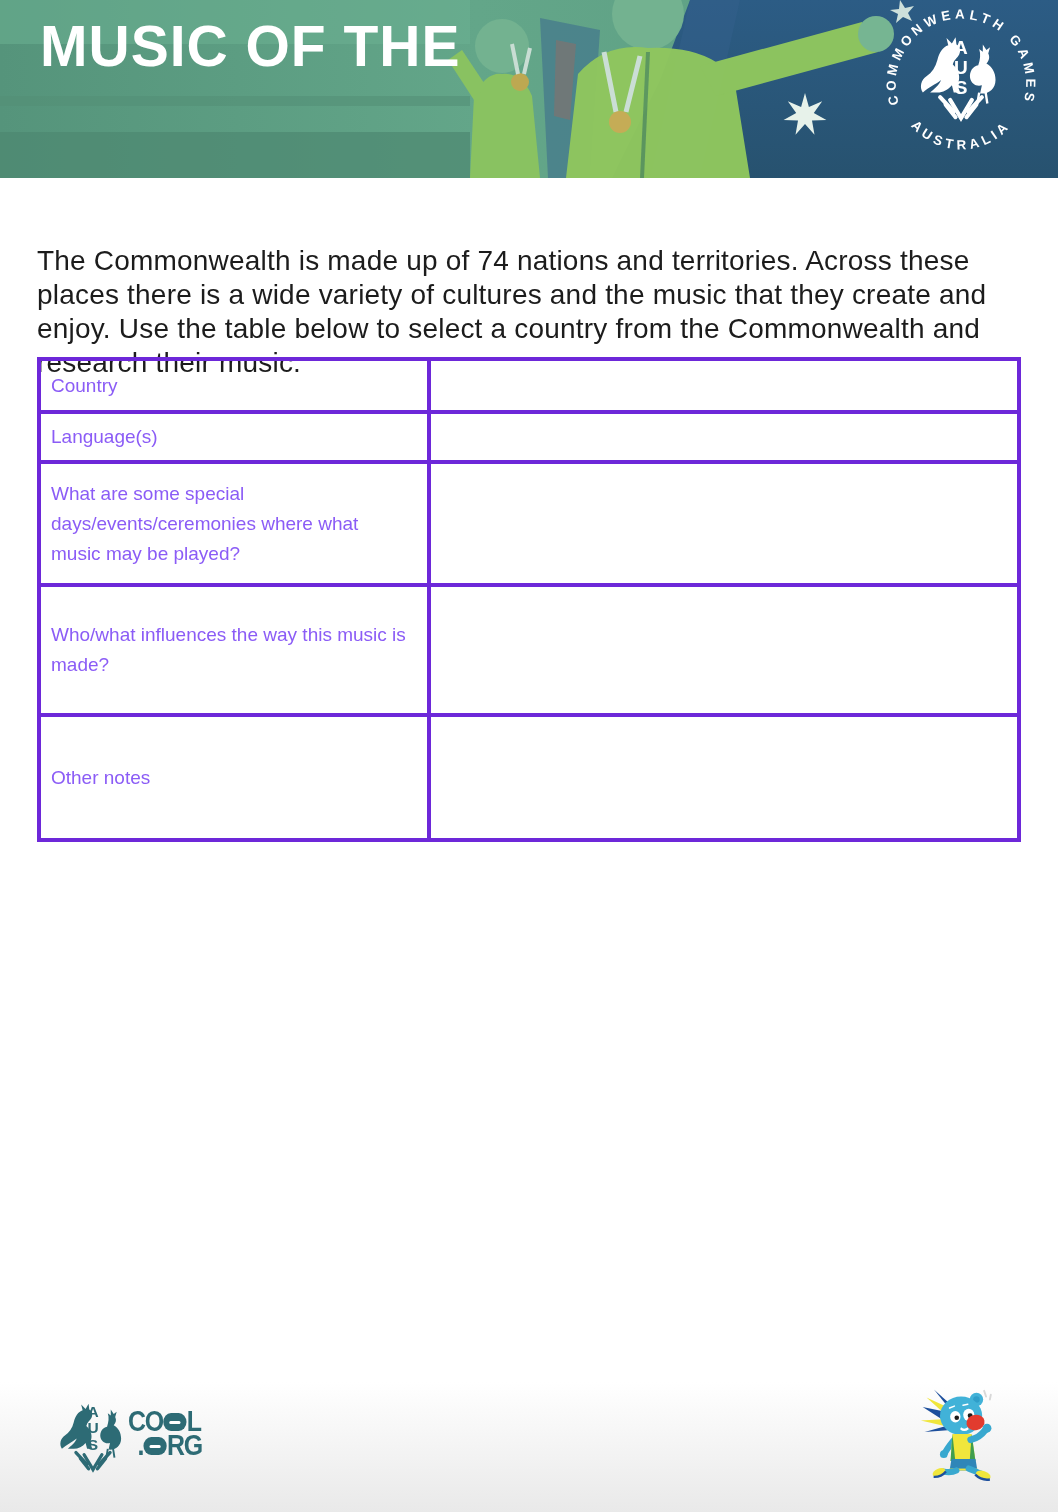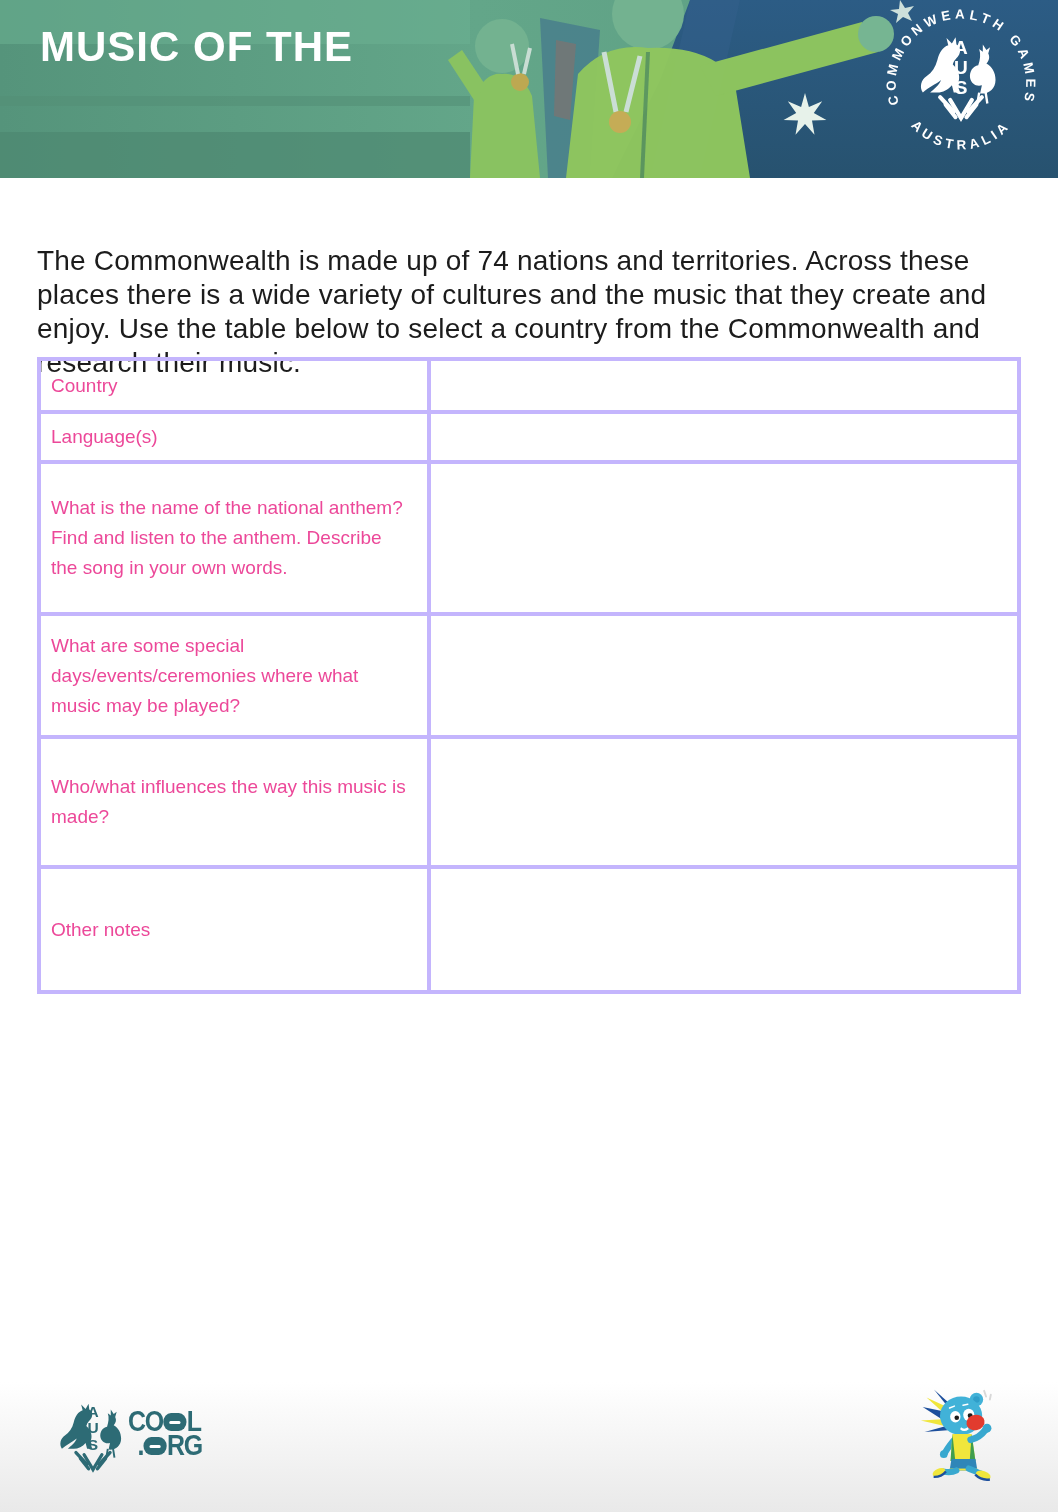--- a/index.html
+++ b/index.html
@@ -8,39 +8,39 @@
     width:1058px; height:1512px; position:relative; overflow:hidden;
     background:#ffffff; font-family:"Liberation Sans", sans-serif;
     -webkit-font-smoothing:antialiased;
   }
 
   
   .header-banner { position:absolute; left:0; top:0; width:1058px; height:178px; }
   .header-banner svg { display:block; }
   .page-title {
     position:absolute; left:40px; top:16px; z-index:5;
-    color:#ffffff; font-weight:800; font-size:42px; line-height:61px;
+    color:#ffffff; font-weight:800; font-size:57px; line-height:61px;
     letter-spacing:1px; white-space:nowrap;
   }
   .cga-logo-header { position:absolute; left:882px; top:4px; width:158px; height:160px; z-index:6; color:#ffffff; }
 
   
   .intro {
     position:absolute; left:37px; top:216px; width:988px;
     font-size:28px; line-height:34px; color:#1c1c1c; letter-spacing:0.2px;
   }
 
   
   table.research-table {
     position:absolute; left:37px; top:357px; width:984px;
     border-collapse:collapse; table-layout:fixed;
   }
   table.research-table td {
-    border:4px solid #c4b5fd; vertical-align:middle;
-    font-size:19px; line-height:30px; color:#ec4899;
+    border:4px solid #6d28d9; vertical-align:middle;
+    font-size:19px; line-height:30px; color:#8b5cf6;
     padding:6px 14px 6px 10px;
   }
   td.answer { background:#ffffff; }
 
   
   .page-fade {
     position:absolute; left:0; bottom:0; width:1058px; height:130px;
     background:linear-gradient(to bottom, rgba(232,232,232,0) 0%, #e9e9e9 100%);
     z-index:1;
   }
@@ -165,24 +165,20 @@
     </colgroup>
   <tbody>
     <tr style="height:53px">
       <td class="q">Country</td>
       <td class="answer"></td>
     </tr>
     <tr style="height:50px">
       <td class="q">Language(s)</td>
       <td class="answer"></td>
     </tr>
-    <tr style="height:152px">
-      <td class="q">What is the name of the national anthem? Find and listen to the anthem. Describe the song in your own words.</td>
-      <td class="answer"></td>
-    </tr>
     <tr style="height:123px">
       <td class="q">What are some special days/events/ceremonies where what music may be played?</td>
       <td class="answer"></td>
     </tr>
     <tr style="height:130px">
       <td class="q">Who/what influences the way this music is made?</td>
       <td class="answer"></td>
     </tr>
     <tr style="height:125px">
       <td class="q">Other notes</td>

